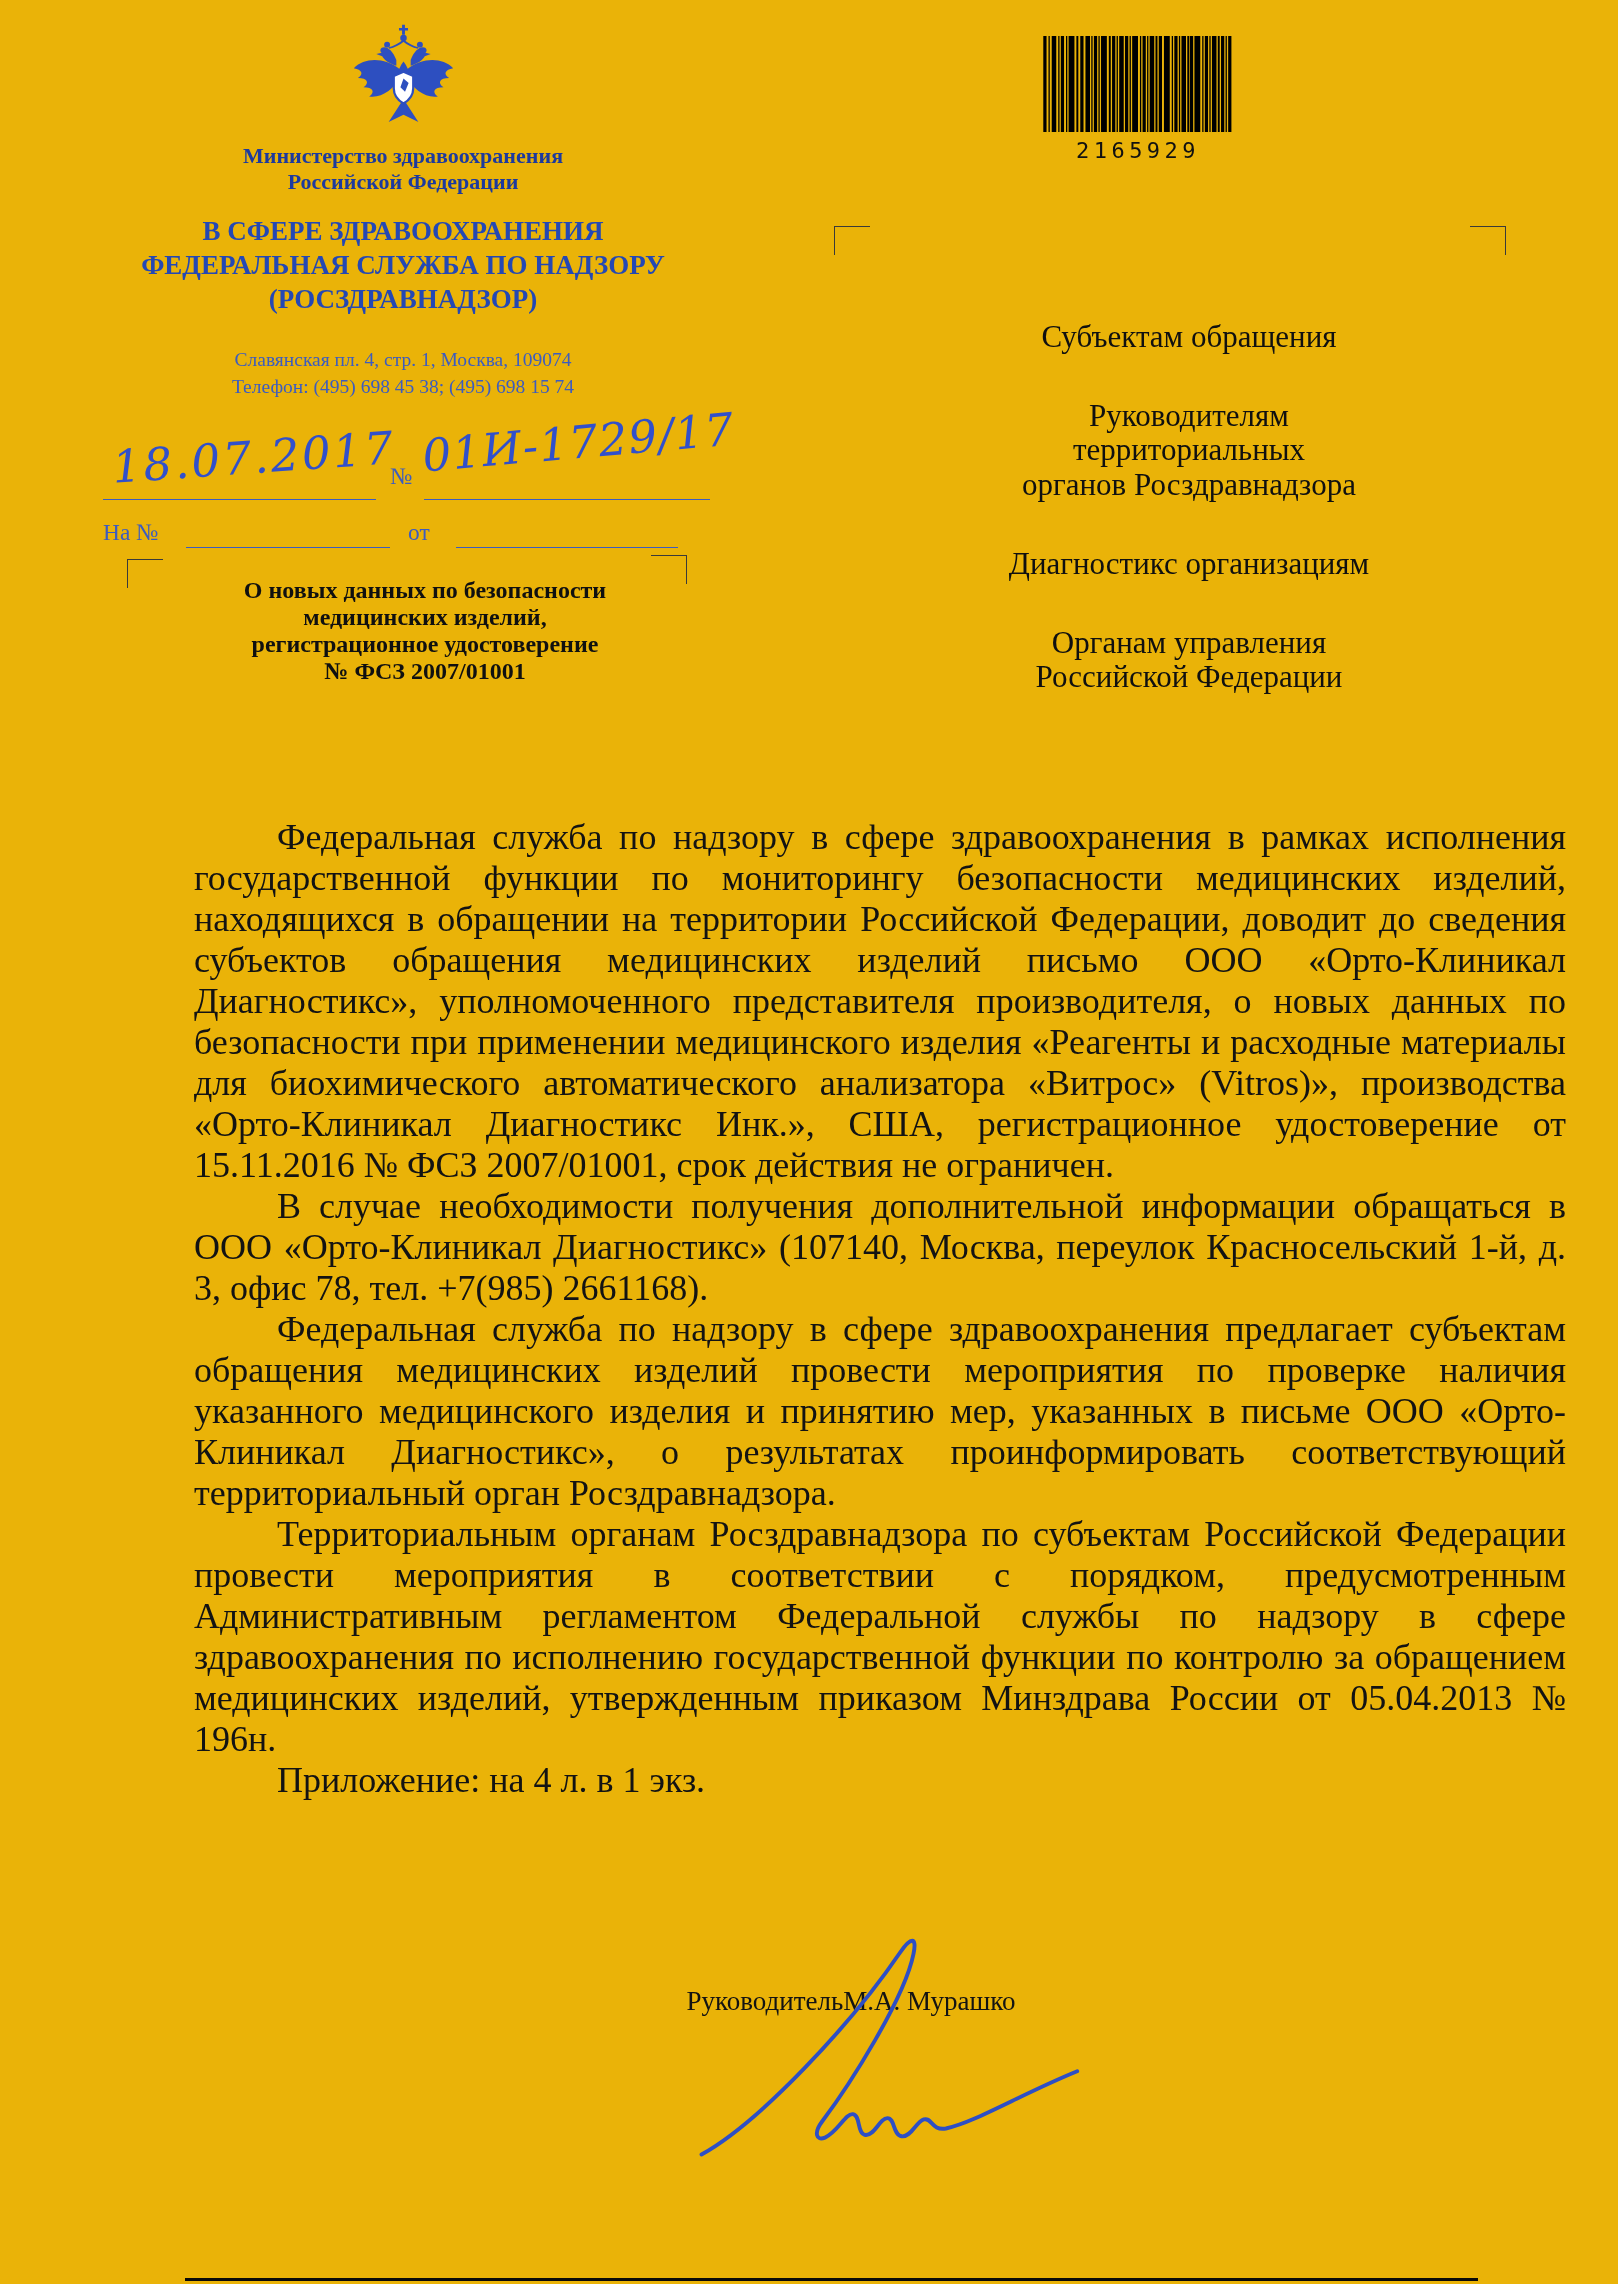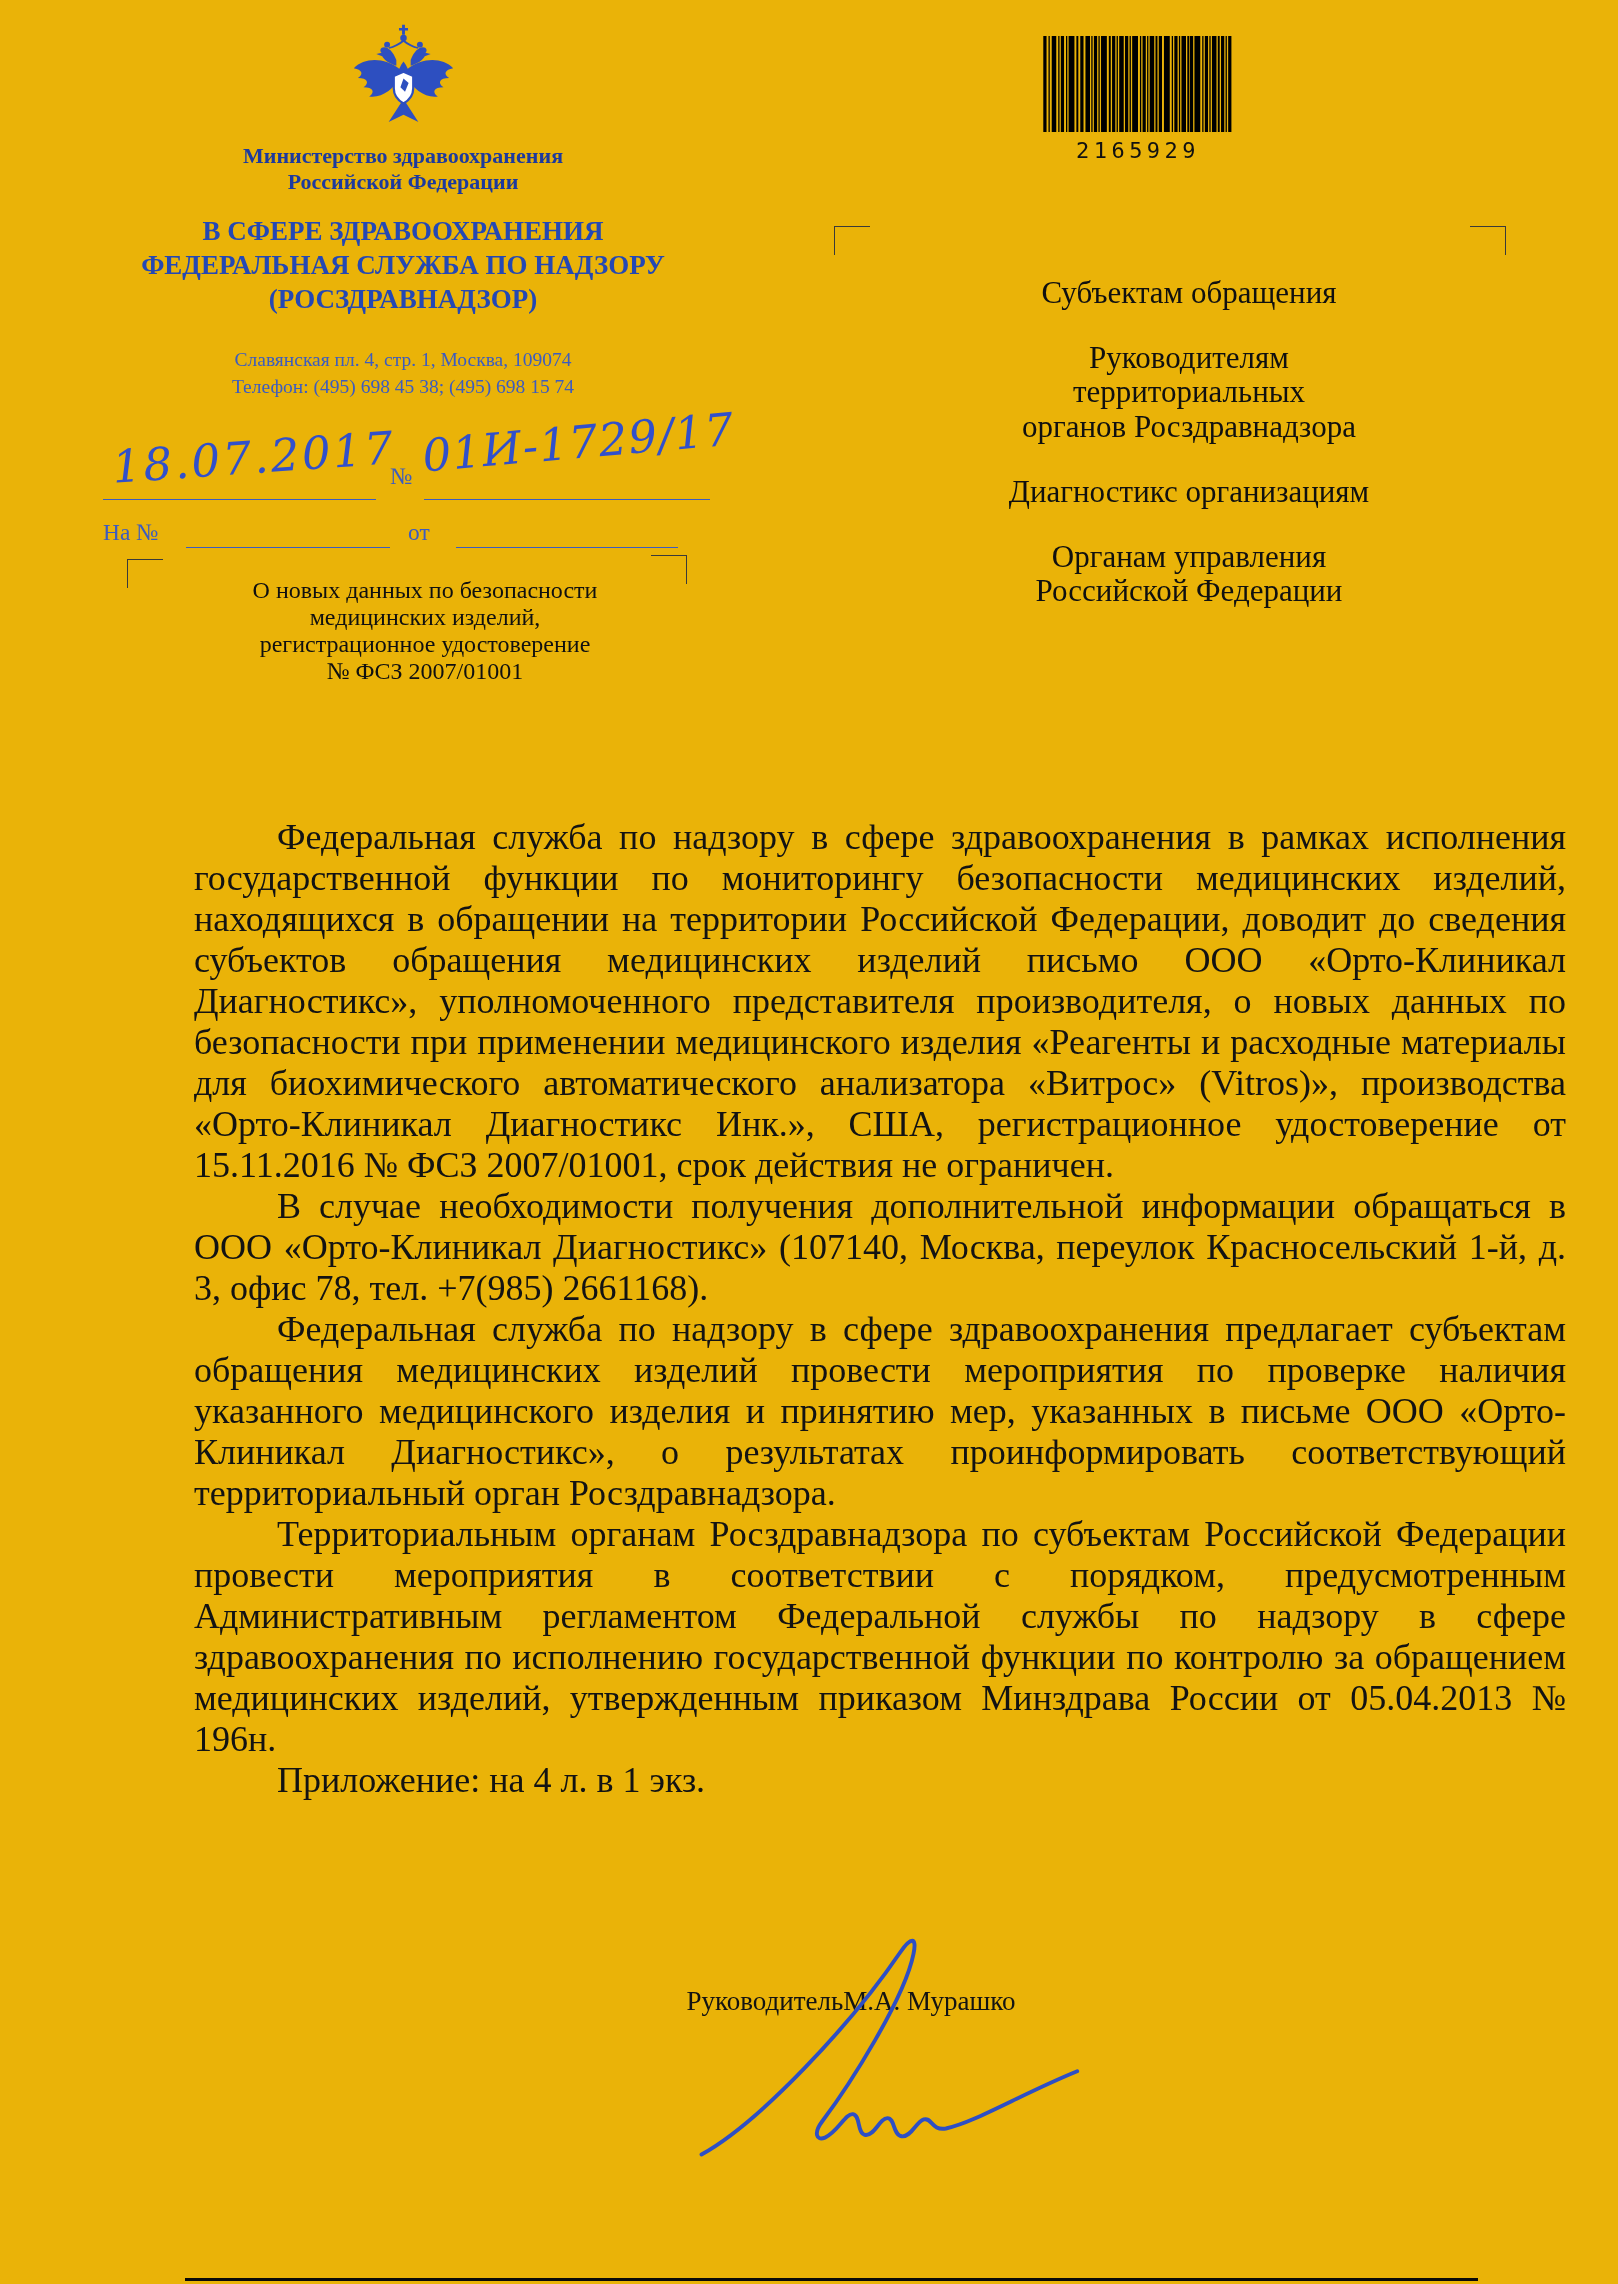--- a/index.html
+++ b/index.html
@@ -41,25 +41,25 @@
   .c4 { left:651px; top:555px; }
 
   
   .barcode-wrap { position:absolute; left:1043px; top:36px; width:190px; text-align:center; }
   .barcode-num  { font-family:"DejaVu Sans Mono", monospace; font-size:22px; letter-spacing:4.5px;
                   margin-top:3.9px; color:#111; }
 
   
   .addressees { position:absolute; left:877px; top:276px; width:624px; text-align:center;
                 font-size:31px; line-height:1.12; color:#101010; }
-  .addressee { margin-bottom:30px; }
+  .addressee { margin-bottom:30px;margin-top:44px; }
 
   
   .subject { position:absolute; left:162px; top:577px; width:526px; text-align:center;
-             font-size:24px; line-height:1.12; color:#101010; }
+             font-size:24px; line-height:1.12; color:#101010;font-weight:bold; }
 
   
   .body-block { position:absolute; left:194px; top:817px; width:1372px;
                 font-size:36px; line-height:41px; text-align:justify; color:#131313; }
   .body-block p { text-indent:83px; margin:0; }
   .attachment { margin-top:103px; text-indent:83px; text-align:left; }
 
   
   .sign-row { position:absolute; left:194px; top:1986px; width:1314px;
               display:flex; justify-content:center; font-size:27px; color:#131313; }

